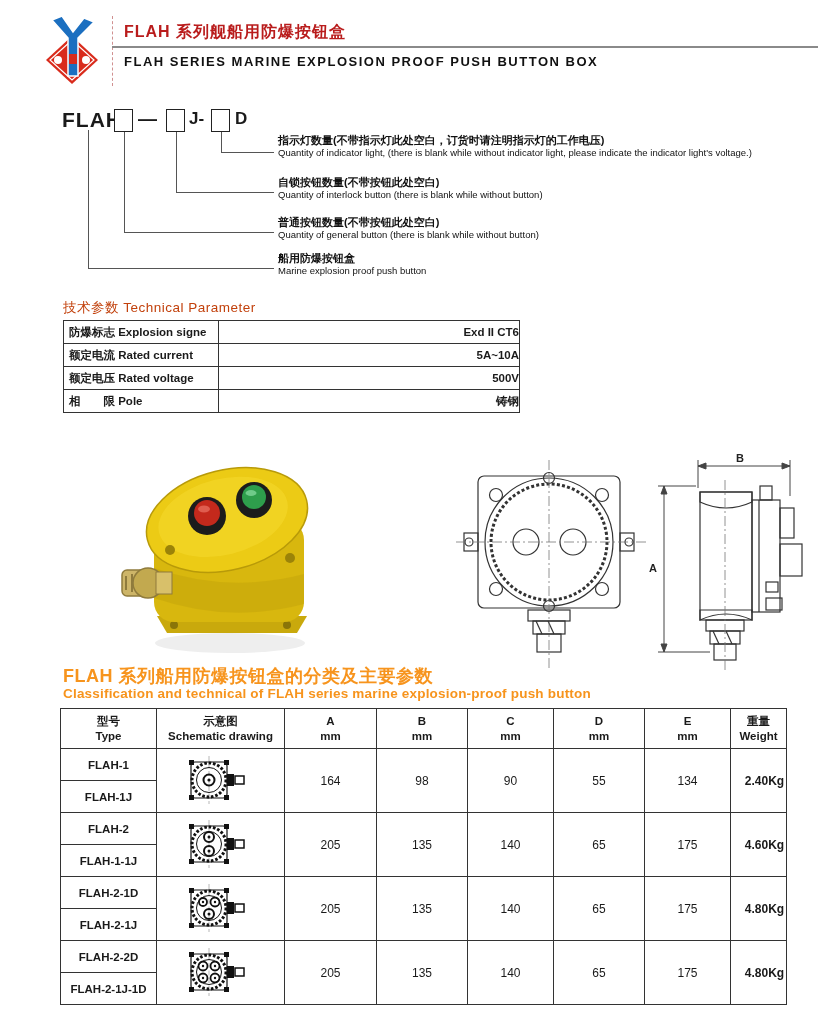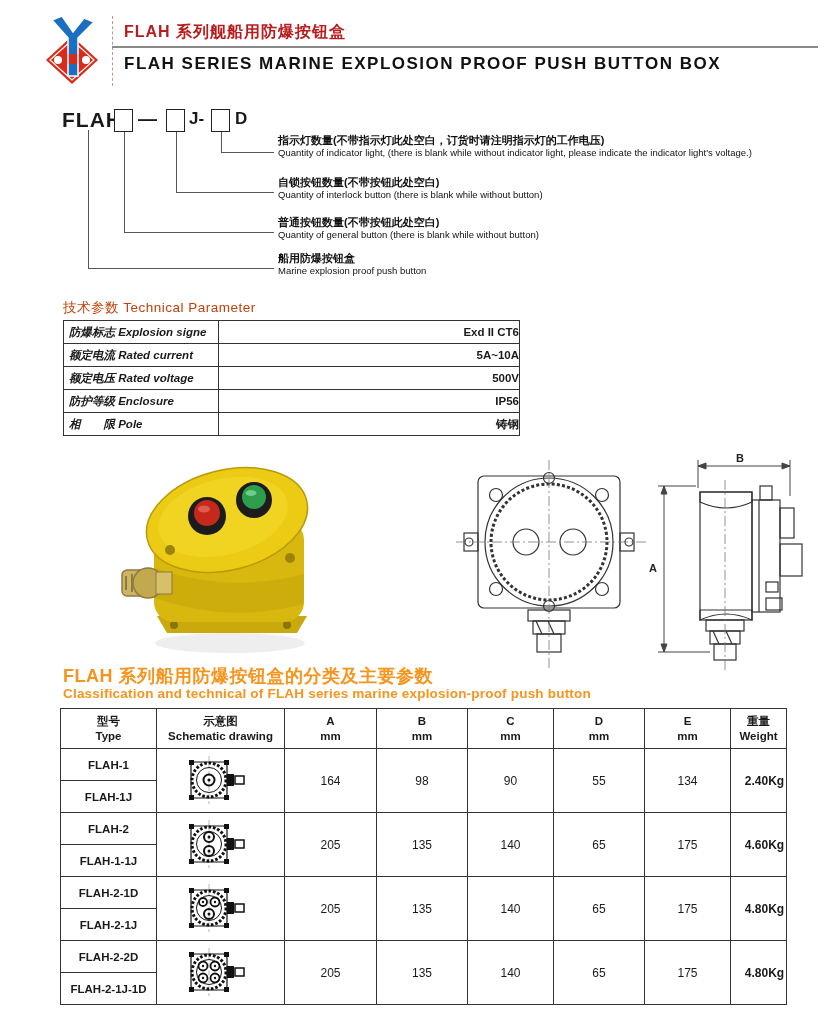--- a/index.html
+++ b/index.html
@@ -7,40 +7,40 @@
   .page {
     position:relative; width:830px; height:1019px; margin:0 auto;
     background:#ffffff; overflow:hidden;
     font-family:"Liberation Sans", sans-serif; color:#1a1a1a;
   }
   
   .logo { position:absolute; left:38px; top:14px; width:70px; height:74px; }
   .header-sep { position:absolute; left:112px; top:16px; height:70px; border-left:1px dashed #d09090; }
   .title-zh { position:absolute; left:124px; top:22px; font-size:16px; font-weight:bold; letter-spacing:1px; color:#b91c1c; }
   .header-rule { position:absolute; left:112px; top:46px; width:706px; border-top:2px solid #8a8a8a; }
-  .title-en { position:absolute; left:124px; top:54px; font-size:17px; font-weight:bold; letter-spacing:1.5px; color:#111; }
+  .title-en { position:absolute; left:124px; top:54px; font-size:13px; font-weight:bold; letter-spacing:1.5px; color:#111; }
 
   
   .model { position:absolute; left:0; top:0; }
   .model-prefix { position:absolute; left:62px; top:108px; font-size:21px; font-weight:bold; letter-spacing:1px; }
   .model-box { position:absolute; top:109px; width:19px; height:23px; border:1.5px solid #222; background:#fff; }
   .mb1 { left:114px; } .mb2 { left:166px; } .mb3 { left:211px; }
   .model-dash { position:absolute; left:138px; top:108px; font-size:19px; font-weight:bold; }
   .model-j { position:absolute; left:189px; top:109px; font-size:17px; font-weight:bold; }
   .model-d { position:absolute; left:235px; top:109px; font-size:17px; font-weight:bold; }
   .conn { position:absolute; border-left:1px solid #555; border-bottom:1px solid #555; }
   .callout { position:absolute; left:278px; width:545px; }
   .callout .zh { font-size:11px; font-weight:bold; color:#111; line-height:13px; }
   .callout .en { font-size:9.5px; color:#111; line-height:12px; }
 
   
   .tech-title { position:absolute; left:63px; top:299px; font-size:13.5px; font-weight:normal; color:#c2410c; letter-spacing:0.5px; }
   .tech-table { position:absolute; left:63px; top:320px; width:457px; border-collapse:collapse; table-layout:fixed; }
   .tech-table td { border:1.5px solid #333; height:23px; font-size:11.5px; }
-  .tech-table td.lbl { width:155px; padding-left:5px; font-weight:bold;font-style:italic; }
+  .tech-table td.lbl { width:155px; padding-left:5px; font-weight:bold; }
   .tech-table td.val { text-align:right; font-weight:bold; }
 
   
   .photo { position:absolute; left:112px; top:458px; }
   .draw-front { position:absolute; left:452px; top:458px; }
   .draw-side  { position:absolute; left:640px; top:452px; }
   .lineart { stroke:#333; fill:none; stroke-width:1.2; }
 
   
   .cls-title { position:absolute; left:63px; top:668px; color:#F7941D; font-weight:bold; }
@@ -111,24 +111,20 @@
       <td class="lbl">防爆标志 Explosion signe</td>
       <td class="val">Exd II CT6</td>
     </tr>
     <tr>
       <td class="lbl">额定电流 Rated current</td>
       <td class="val">5A~10A</td>
     </tr>
     <tr>
       <td class="lbl">额定电压 Rated voltage</td>
       <td class="val">500V</td>
-    </tr>
-    <tr>
-      <td class="lbl">防护等级 Enclosure</td>
-      <td class="val">IP56</td>
     </tr>
     <tr>
       <td class="lbl">相　　限 Pole</td>
       <td class="val">铸钢</td>
     </tr>
   </tbody>
     </table>
 
   <svg class="photo" width="220" height="205" viewBox="0 0 220 205">
     <ellipse cx="118" cy="185" rx="75" ry="10" fill="#eee"></ellipse>

